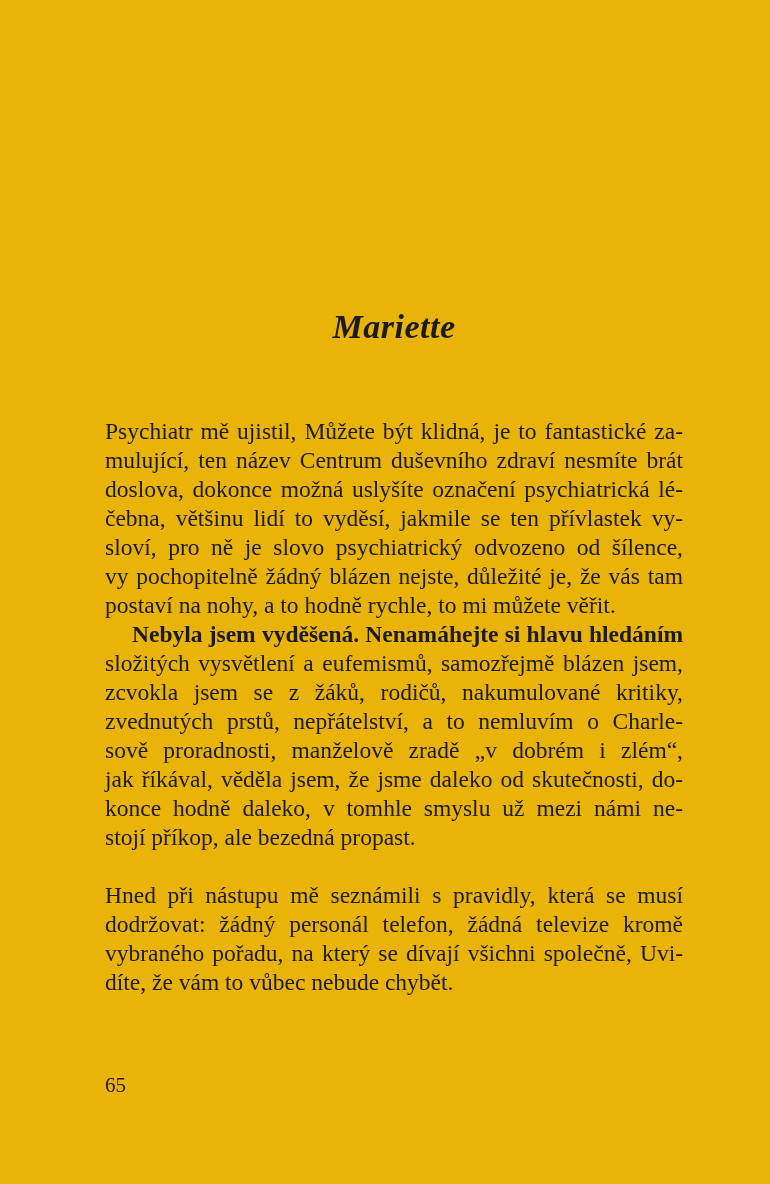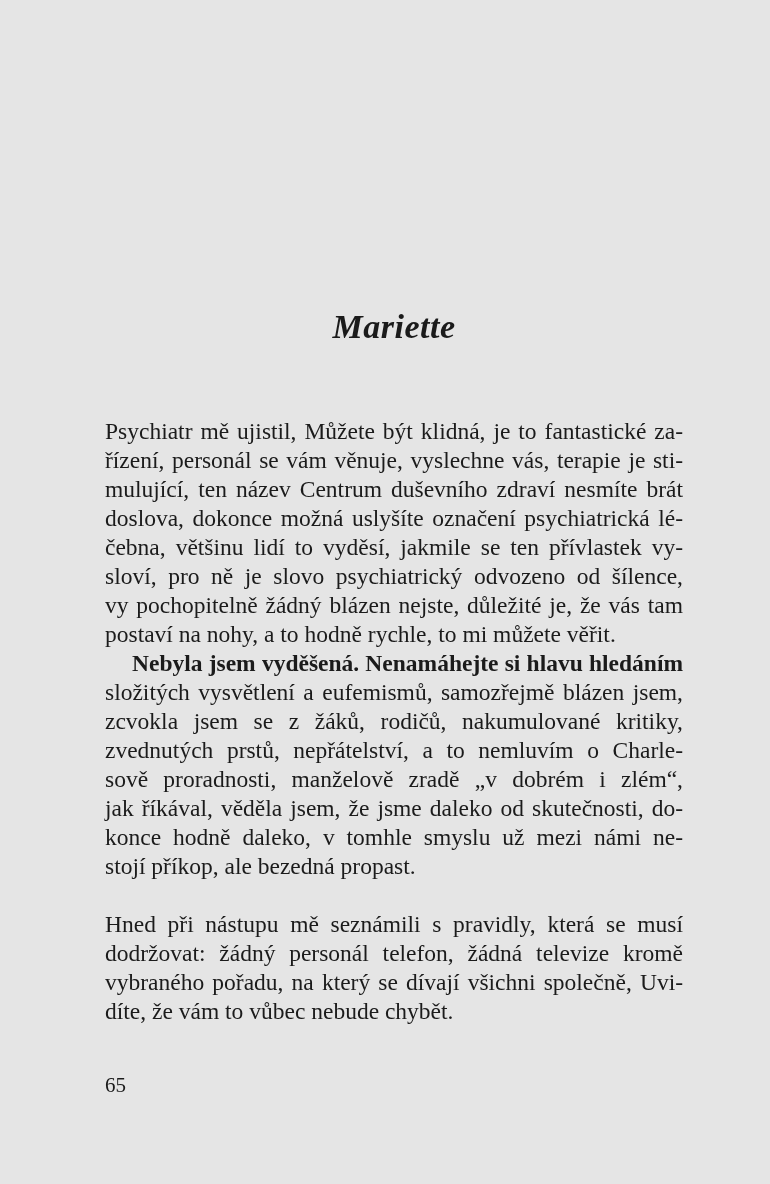--- a/index.html
+++ b/index.html
@@ -4,21 +4,21 @@
 <style>
   html, body {
     margin: 0;
     padding: 0;
     background: #ffffff;
   }
   .book-page {
     position: relative;
     width: 770px;
     height: 1184px;
-    background: #e5e5e5;
+    background: #eab308;
     color: #1b1b1b;
     font-family: "Liberation Serif", serif;
     overflow: hidden;
   }
   .chapter-title {
     position: absolute;
     top: 308px;
     left: 105px;
     width: 578px;
     margin: 0;
@@ -60,21 +60,20 @@
 </style>
 </head>
 <body>
 
 <div class="book-page">
   <h1 class="chapter-title">Mariette</h1>
 
   <div class="text-block">
       <div class="paragraph">
         <div class="line">Psychiatr mě ujistil, Můžete být klidná, je to fantastické za-</div>
-        <div class="line">řízení, personál se vám věnuje, vyslechne vás, terapie je sti-</div>
         <div class="line">mulující, ten název Centrum duševního zdraví nesmíte brát</div>
         <div class="line">doslova, dokonce možná uslyšíte označení psychiatrická lé-</div>
         <div class="line">čebna, většinu lidí to vyděsí, jakmile se ten přívlastek vy-</div>
         <div class="line">sloví, pro ně je slovo psychiatrický odvozeno od šílence,</div>
         <div class="line">vy pochopitelně žádný blázen nejste, důležité je, že vás tam</div>
         <div class="line lastline">postaví na nohy, a to hodně rychle, to mi můžete věřit.</div>
       </div>
       <div class="paragraph">
         <div class="line indent">Nebyla jsem vyděšená. Nenamáhejte si hlavu hledáním</div>
         <div class="line">složitých vysvětlení a eufemismů, samozřejmě blázen jsem,</div>

